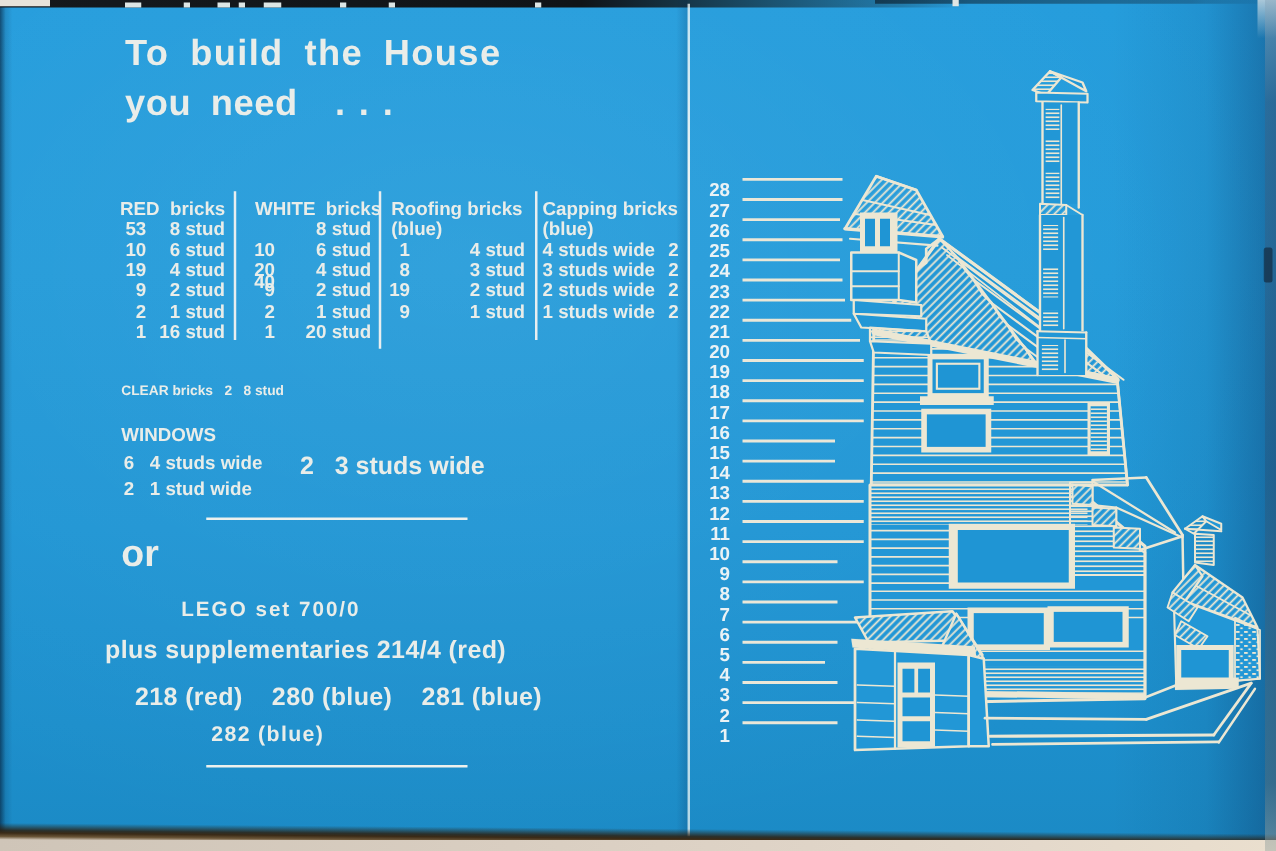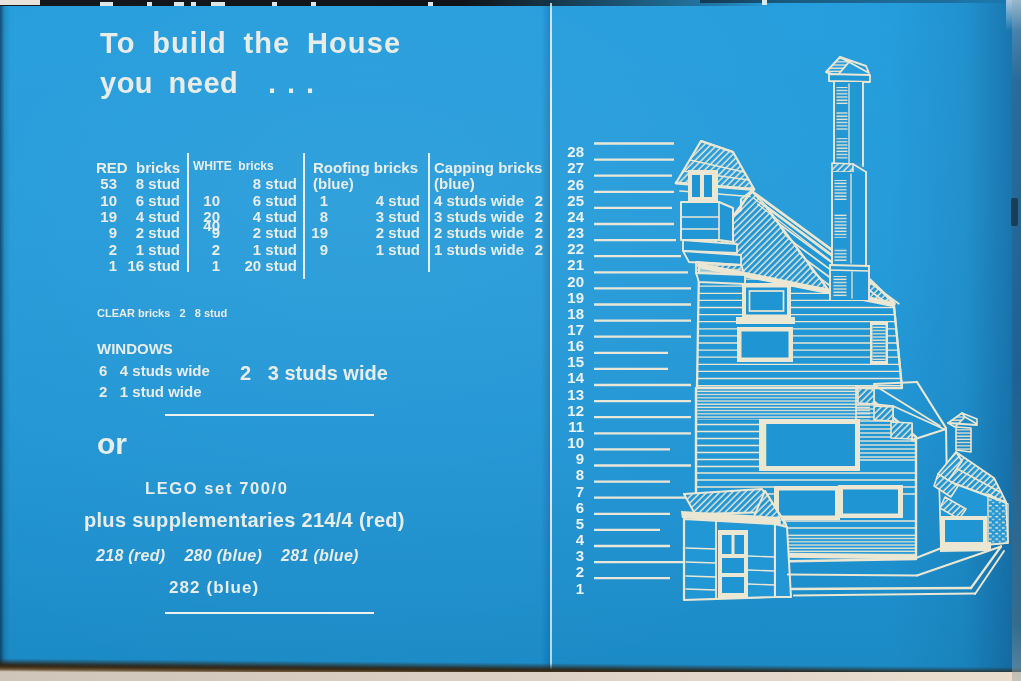--- a/index.html
+++ b/index.html
@@ -60,21 +60,21 @@
 <div class="t" style="right:841.0px;top:191.6px;font-size:15px;">6 stud</div>
 <div class="t" style="right:904.0px;top:207.9px;font-size:15px;">19</div>
 <div class="t" style="right:841.0px;top:207.9px;font-size:15px;">4 stud</div>
 <div class="t" style="right:904.0px;top:224.2px;font-size:15px;">9</div>
 <div class="t" style="right:841.0px;top:224.2px;font-size:15px;">2 stud</div>
 <div class="t" style="right:904.0px;top:240.5px;font-size:15px;">2</div>
 <div class="t" style="right:841.0px;top:240.5px;font-size:15px;">1 stud</div>
 <div class="t" style="right:904.0px;top:256.8px;font-size:15px;">1</div>
 <div class="t" style="right:841.0px;top:256.8px;font-size:15px;">16 stud</div>
 
-<div class="t" style="left:193.0px;top:159.0px;font-size:12px;text-align:center;">WHITE&nbsp; bricks</div>
+<div class="t" style="left:204px;top:159.0px;font-size:15px;text-align:center;">WHITE&nbsp; bricks</div>
 <div class="t" style="right:801.0px;top:175.3px;font-size:15px;margin-top:42px;">40</div>
 <div class="t" style="right:724.0px;top:175.3px;font-size:15px;">8 stud</div>
 <div class="t" style="right:801.0px;top:191.6px;font-size:15px;">10</div>
 <div class="t" style="right:724.0px;top:191.6px;font-size:15px;">6 stud</div>
 <div class="t" style="right:801.0px;top:207.9px;font-size:15px;">20</div>
 <div class="t" style="right:724.0px;top:207.9px;font-size:15px;">4 stud</div>
 <div class="t" style="right:801.0px;top:224.2px;font-size:15px;">9</div>
 <div class="t" style="right:724.0px;top:224.2px;font-size:15px;">2 stud</div>
 <div class="t" style="right:801.0px;top:240.5px;font-size:15px;">2</div>
 <div class="t" style="right:724.0px;top:240.5px;font-size:15px;">1 stud</div>
@@ -122,21 +122,21 @@
 
 
   <div style="position:absolute;left:165px;top:414px;width:209px;height:2.2px;background:#edf1ee;"></div>
 
   <div class="t" style="left:97px;top:427px;font-size:30px;">or</div>
 
   <div class="t" style="left:97px;top:479px;font-size:16.5px;letter-spacing:1.6px;margin-left:48px;">LEGO set 700/0</div>
 
   <div class="t" style="left:84px;top:509px;font-size:20px;letter-spacing:0.3px;">plus supplementaries 214/4 (red)</div>
 
-  <div class="t" style="left:96px;top:547px;font-size:16px;letter-spacing:0.3px;font-style:italic;">218 (red)&nbsp;&nbsp;&nbsp;&nbsp;280 (blue)&nbsp;&nbsp;&nbsp;&nbsp;281 (blue)</div>
+  <div class="t" style="left:108px;top:547px;font-size:20px;letter-spacing:0.3px;">218 (red)&nbsp;&nbsp;&nbsp;&nbsp;280 (blue)&nbsp;&nbsp;&nbsp;&nbsp;281 (blue)</div>
 
   <div class="t" style="left:169px;top:578px;font-size:17px;letter-spacing:1.1px;">282 (blue)</div>
 
   <div style="position:absolute;left:165px;top:612px;width:209px;height:2.2px;background:#edf1ee;"></div>
 
   <div style="position:absolute;left:1012px;top:0;width:9px;height:681px;background:linear-gradient(180deg,rgba(140,170,190,0.55) 0%,rgba(60,100,135,0.45) 12%,rgba(40,80,115,0.40) 55%,rgba(90,115,125,0.45) 92%,rgba(160,170,165,0.5) 100%);"></div>
 
   <div style="position:absolute;left:1011px;top:198px;width:7px;height:28px;background:rgba(15,25,40,0.55);border-radius:2px;"></div>
 
   <div style="position:absolute;left:762px;top:0;width:5px;height:5px;background:#dfe6e4;"></div>

